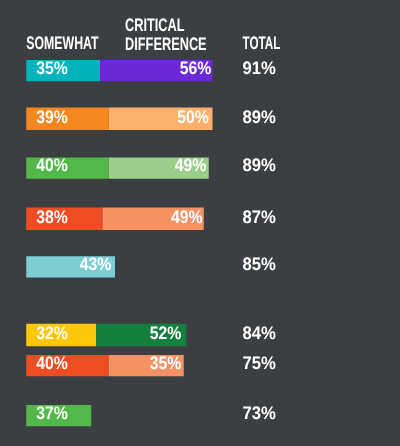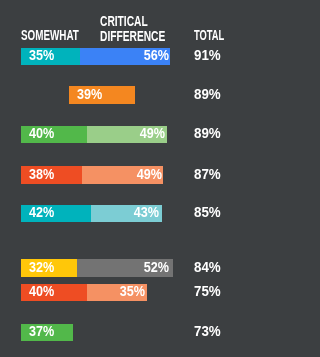--- a/index.html
+++ b/index.html
@@ -30,30 +30,33 @@
     <div>CRITICAL</div>
     <div>DIFFERENCE</div>
   </div>
   <div class="hdr hdr-total">TOTAL</div>
   <div id="rows">
       <div class="row" style="top: 47.9px;">
         <div class="bar">
           <div class="seg a" style="width: 58.5px; background: rgb(0, 179, 188);">
             <span style="left: 8.2px;">35%</span>
           </div>
-          <div class="seg b" style="width: 90.5px; background: #3b82f6;">
+          <div class="seg b" style="width: 90.5px; background: #6d28d9;">
             <span style="right: 1.1px;">56%</span>
           </div>
         </div>
         <div class="total" style="left: 194.4px;">91%</div>
       </div>
       <div class="row" style="top: 86.4px;">
         <div class="bar">
-          <div class="seg a" style="width: 66.3px; background: rgb(244, 135, 32); margin-left: 48px;">
+          <div class="seg a" style="width: 66.3px; background: rgb(244, 135, 32);">
             <span style="left: 8.2px;">39%</span>
+          </div>
+          <div class="seg b" style="width: 82.7px; background: rgb(251, 176, 110);">
+            <span style="right: 3px;">50%</span>
           </div>
         </div>
         <div class="total" style="left: 194.4px;">89%</div>
       </div>
       <div class="row" style="top: 125.9px;">
         <div class="bar">
           <div class="seg a" style="width: 66px; background: rgb(82, 184, 74);">
             <span style="left: 8.2px;">40%</span>
           </div>
           <div class="seg b" style="width: 80px; background: rgb(154, 206, 137);">
@@ -68,35 +71,32 @@
             <span style="left: 8.2px;">38%</span>
           </div>
           <div class="seg b" style="width: 81px; background: rgb(245, 145, 99);">
             <span style="right: 0.9px;">49%</span>
           </div>
         </div>
         <div class="total" style="left: 194.4px;">87%</div>
       </div>
       <div class="row" style="top: 204.9px;">
         <div class="bar">
-          <div class="seg a" style="width: 70.2px; background: rgb(0, 179, 188);">
-            <span style="left: 8.2px;">42%</span>
-          </div>
           <div class="seg b" style="width: 71px; background: rgb(124, 205, 212);">
             <span style="right: 3px;">43%</span>
           </div>
         </div>
         <div class="total" style="left: 194.4px;">85%</div>
       </div>
       <div class="row" style="top: 259px;">
         <div class="bar">
           <div class="seg a" style="width: 56px; background: rgb(255, 199, 9);">
             <span style="left: 8.2px;">32%</span>
           </div>
-          <div class="seg b" style="width: 96px; background: #737373;">
+          <div class="seg b" style="width: 72px; background: #15803d;">
             <span style="right: 3.9px;">52%</span>
           </div>
         </div>
         <div class="total" style="left: 194.4px;">84%</div>
       </div>
       <div class="row" style="top: 283.7px;">
         <div class="bar">
           <div class="seg a" style="width: 66px; background: rgb(238, 77, 35);">
             <span style="left: 8.2px;">40%</span>
           </div>

